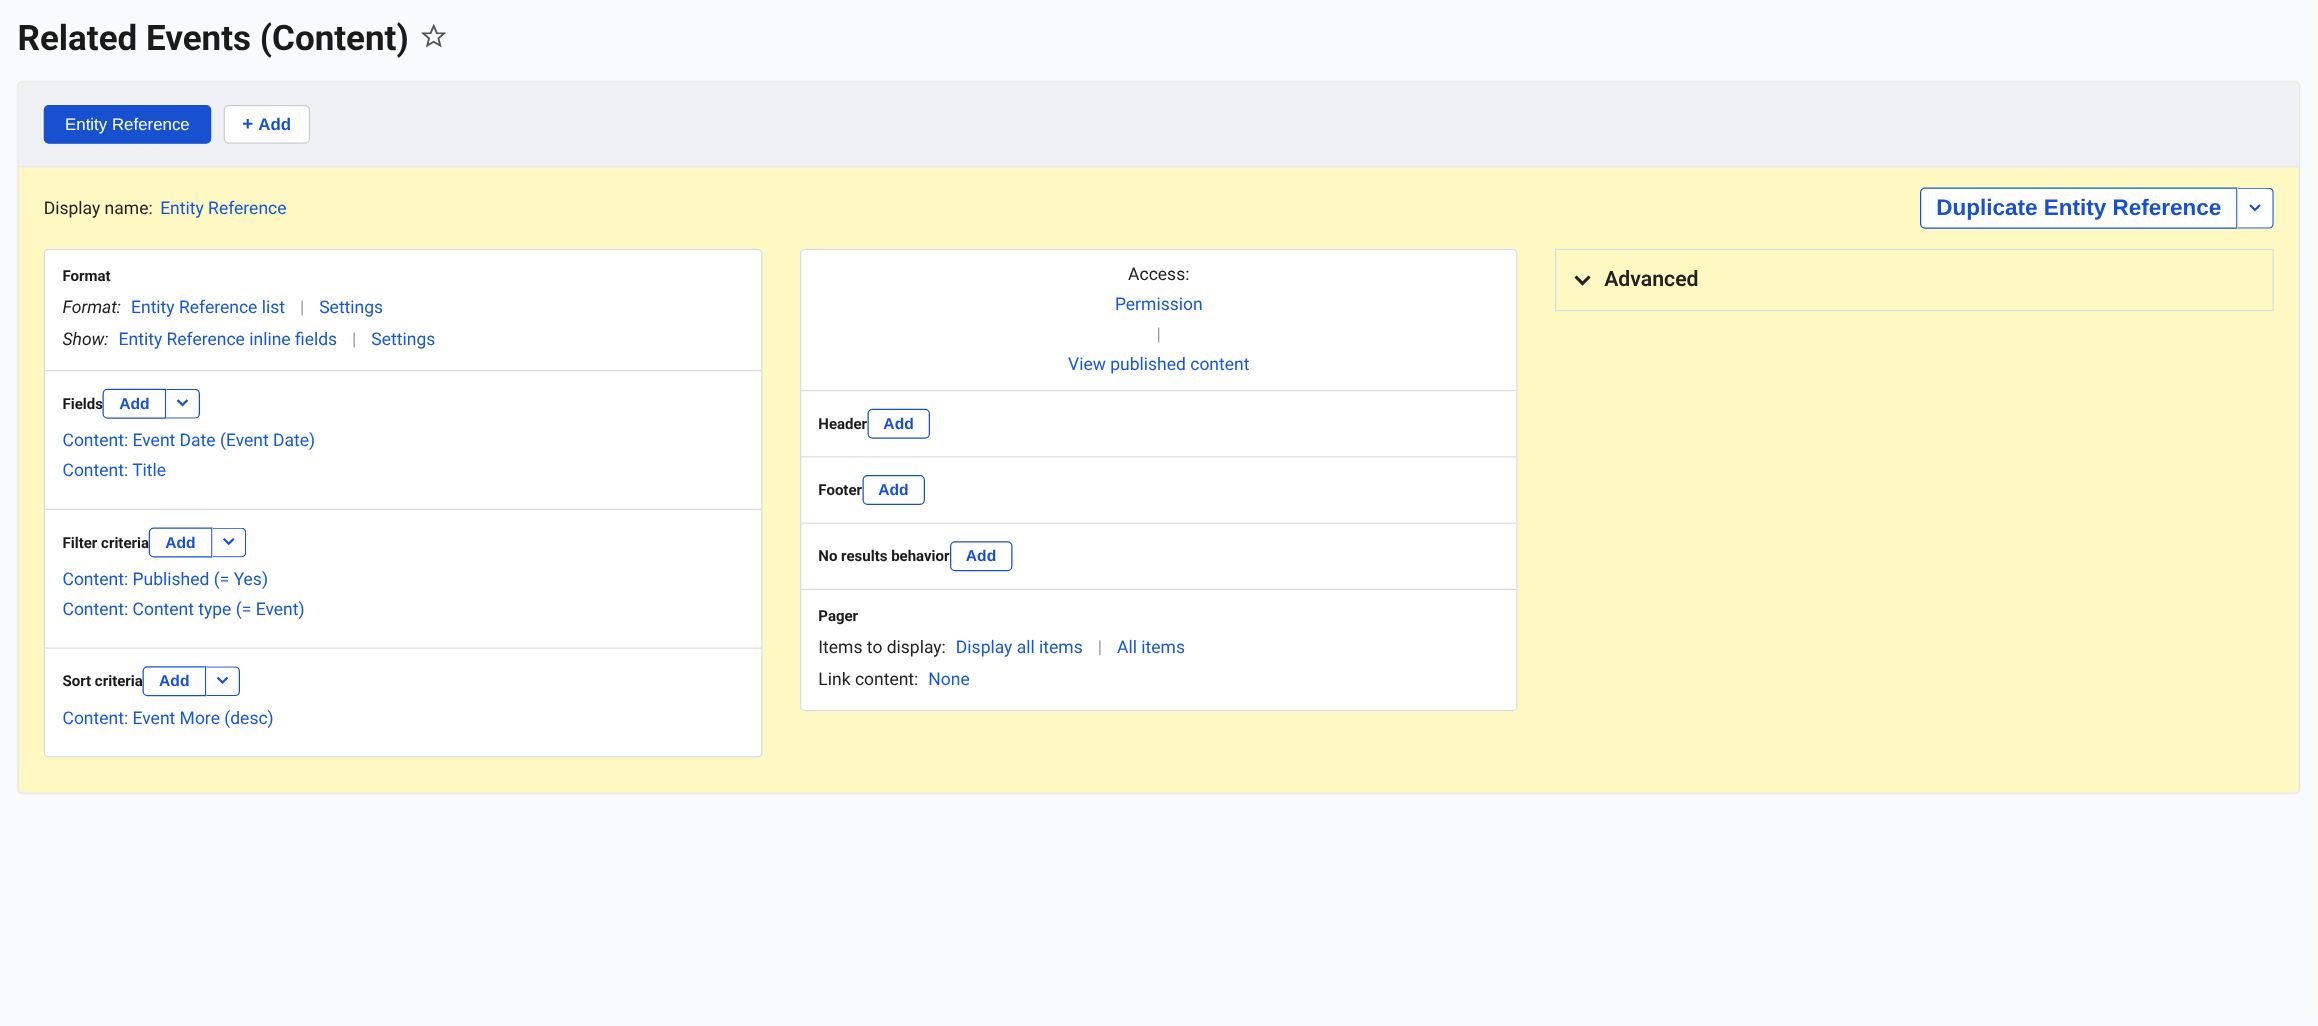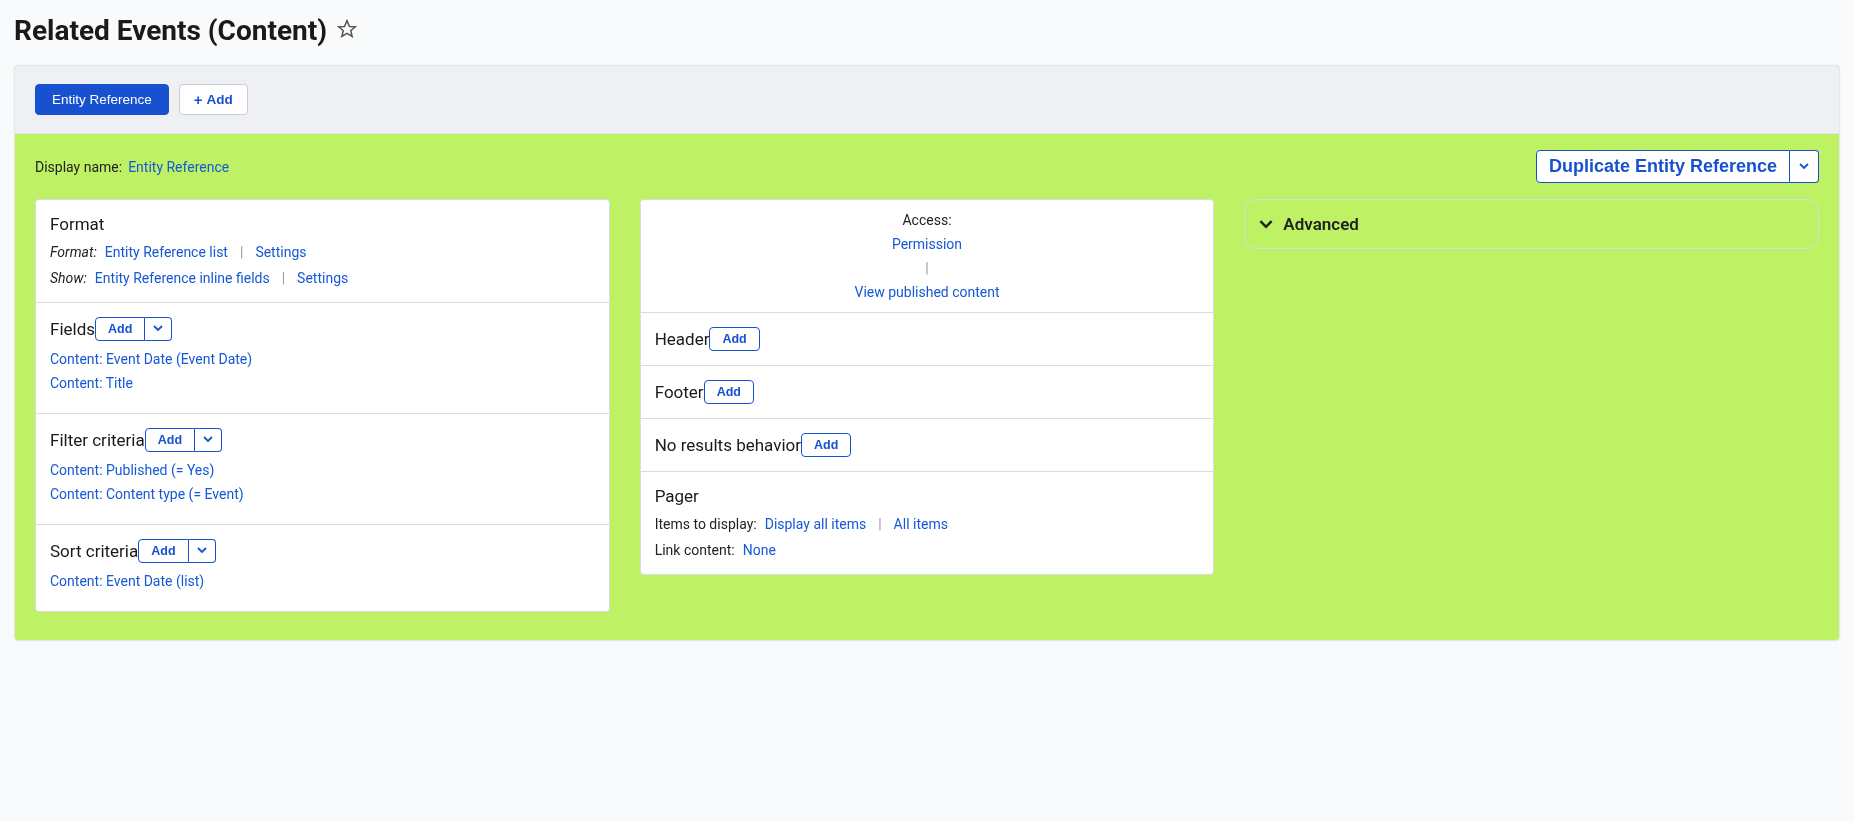--- a/index.html
+++ b/index.html
@@ -20,21 +20,21 @@
     font-weight: 700;
     color: #1a1a1a;
   }
   .star-icon {
     width: 20px; height: 20px;
     color: #555;
     cursor: pointer;
   }
   .main-card {
     margin: 0 14px 20px 14px;
-    background: #bef264;
+    background: #fef9c3;
     border: 1px solid #e5e7eb;
     border-radius: 4px;
     box-shadow: 0 0 0 1px rgba(0,0,0,0.02);
   }
   .tabs-bar {
     background: #eef0f3;
     border-bottom: 1px solid #e0e2e6;
     padding: 18px 20px;
     display: flex;
     align-items: center;
@@ -112,22 +112,22 @@
     border: 1px solid #d9dde3;
     border-radius: 4px;
     background: #fff;
   }
   .panel .section {
     border-bottom: 1px solid #d9dde3;
     padding: 14px 14px;
   }
   .panel .section:last-child { border-bottom:none; }
   .section-title {
-    font-size: 17px;
-    font-weight: 400;
+    font-size: 12px;
+    font-weight: 700;
     color: #1a1a1a;
   }
   .section-head {
     display:flex;
     align-items:center;
     margin-bottom: 10px;
   }
   .section-head.no-body { margin-bottom:0; }
   .kv-row {
     margin: 10px 0 2px 0;
@@ -135,21 +135,21 @@
     gap: 8px;
     align-items: center;
     flex-wrap: wrap;
     font-size: 14px;
   }
   .kv-label-italic { font-style: italic; color: #222; }
   .sep { color: #999; padding: 0 4px;}
   .list-link { display:block; color:#1658d6; margin:8px 0; cursor:pointer; font-size:14px;}
   .advanced-panel {
     border: 1px solid #d9dde3;
-    border-radius: 12px;
+    border-radius: 0;
     padding: 14px 14px;
     display:flex;
     align-items:center;
     gap:10px;
     cursor:pointer;
   }
   .adv-title { font-size:17px; font-weight:600; }
   .plus { font-weight:700; font-size:15px; line-height:1;}
 </style>
 </head>
@@ -249,21 +249,21 @@
             <div class="section-title">Sort criteria</div>
             <div class="split-btn">
               <button class="btn-outline-blue-sm">Add</button>
               <button class="btn-outline-blue-sm">
                 <svg class="chevron-down" viewBox="0 0 10 10" fill="none" stroke="currentColor" stroke-width="1.8">
                     <polyline points="1 3 5 7 9 3"></polyline>
                   </svg>
               </button>
             </div>
           </div>
-          <span class="list-link">Content: Event Date (list)</span>
+          <span class="list-link">Content: Event More (desc)</span>
         </div>
 
       </div>
     </div>
 
     <div class="col">
       <div class="panel">
 
         <div class="section" style="padding-top:12px;padding-bottom:12px;">
           <div class="kv-row" style="margin:0;flex-direction:column;">

